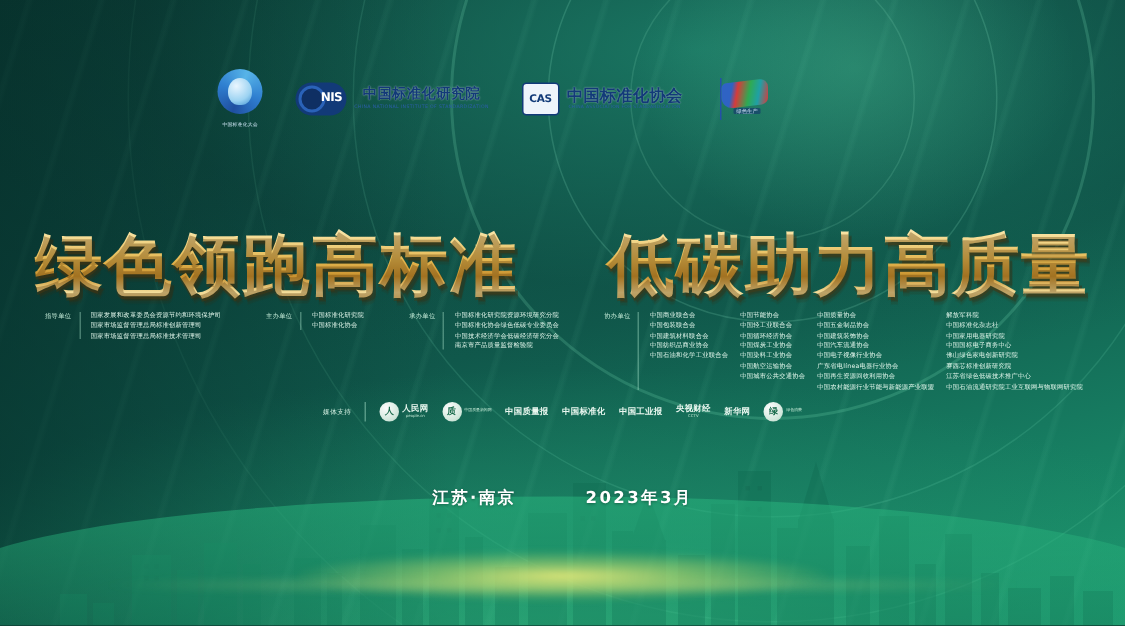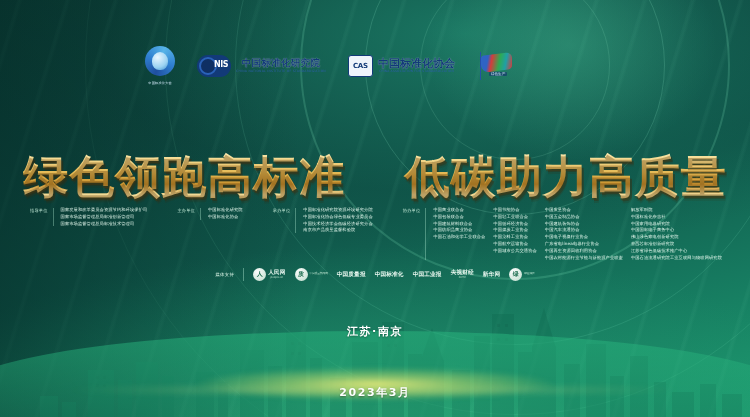--- a/index.html
+++ b/index.html
@@ -178,21 +178,20 @@
   .m-word{font-size:5.6px;font-weight:bold;color:#eaf8f0;white-space:nowrap;letter-spacing:.2px;}
   .m-sub{font-size:2.6px;color:#bfe6d2;white-space:nowrap;line-height:1;}
   .m-col{display:flex;flex-direction:column;align-items:center;}
 
   
   .footer{
     position:absolute;left:0;top:324px;width:750px;
     display:flex;align-items:center;justify-content:center;gap:46px;
     color:#ffffff;font-size:11px;font-weight:bold;letter-spacing:1.6px;
     text-shadow:0 1px 2px rgba(0,0,0,.35);
-    flex-direction:column;
   }
 </style>
 </head>
 <body>
 
 <div id="poster">
 
   <div class="diag-streaks"></div>
   <div class="glowblob"></div>
   <div class="arc a1"></div>

